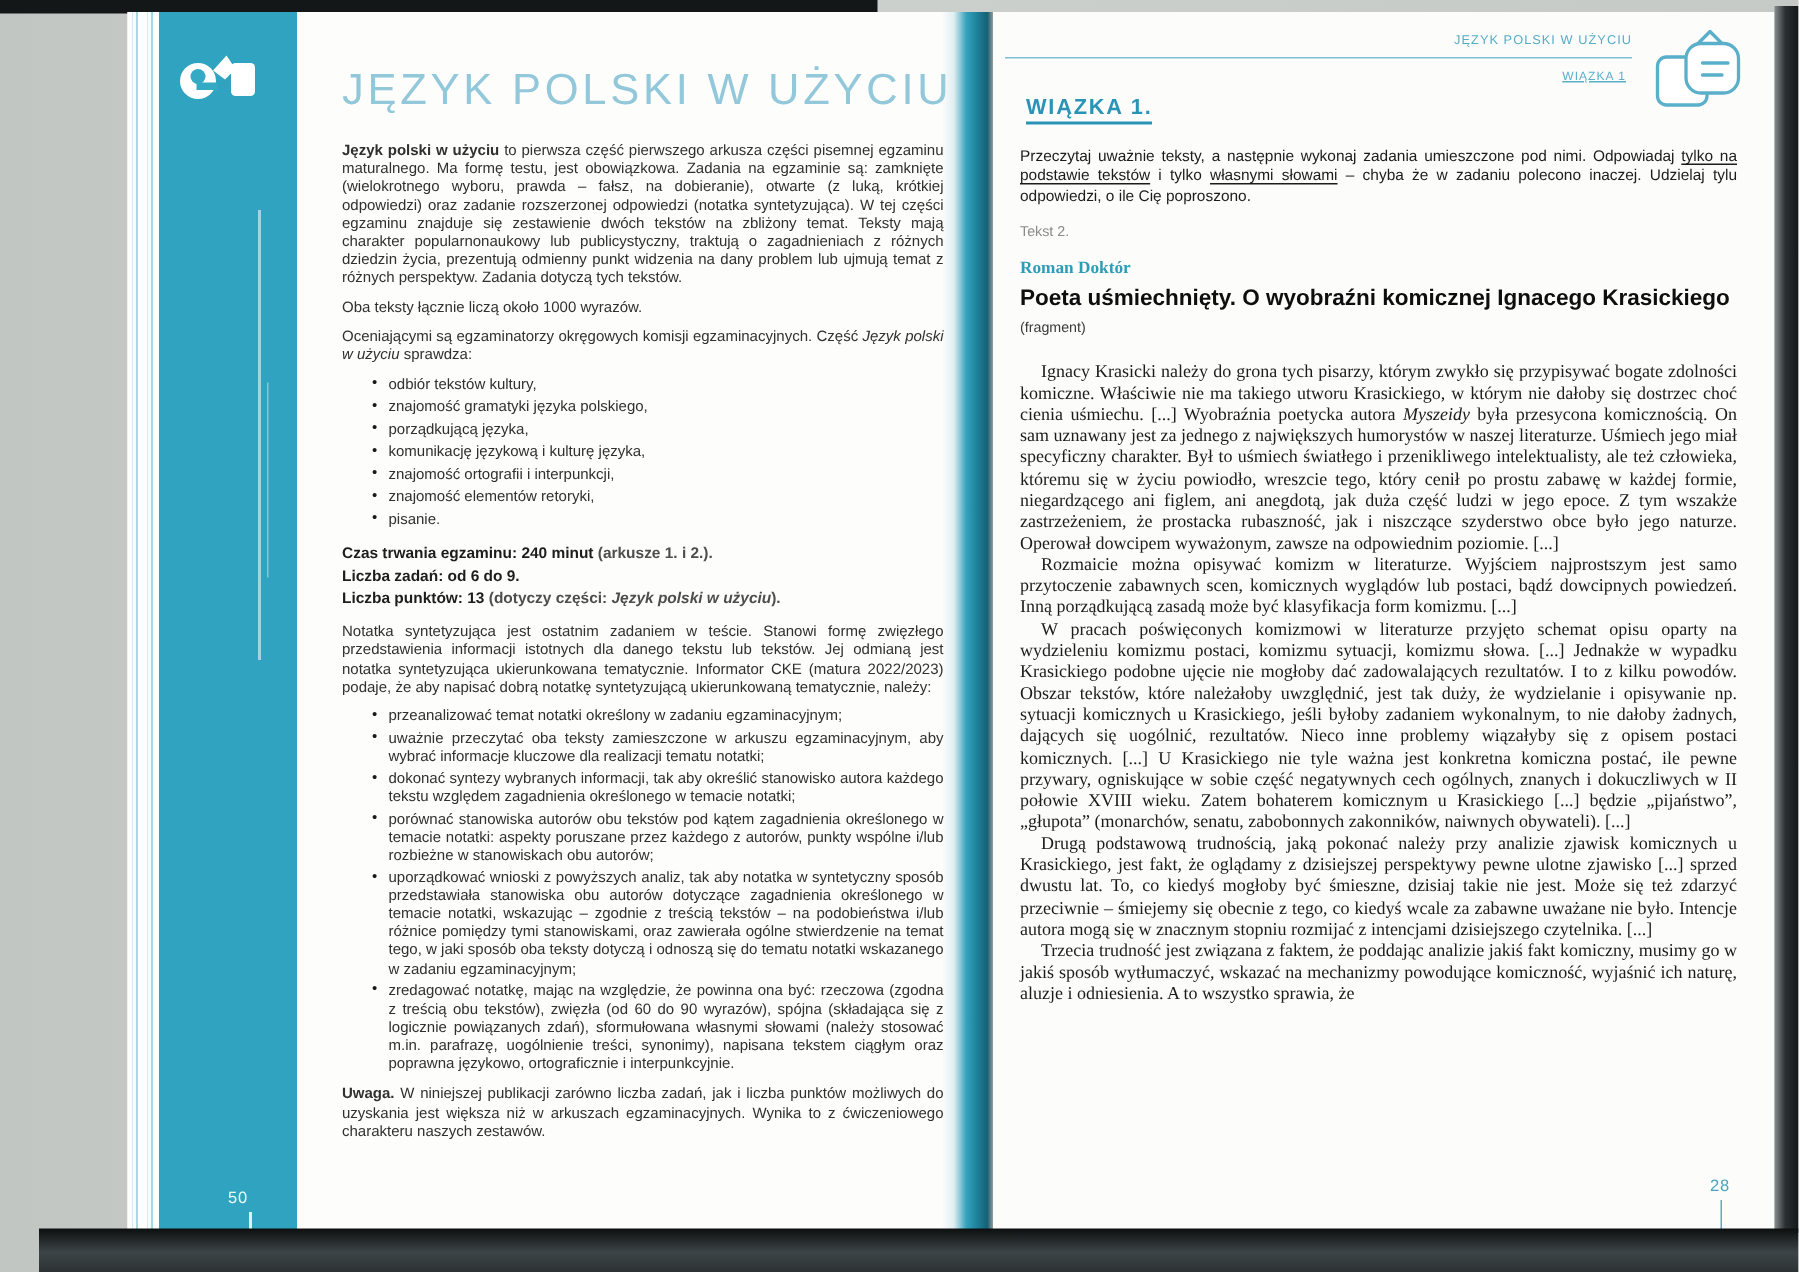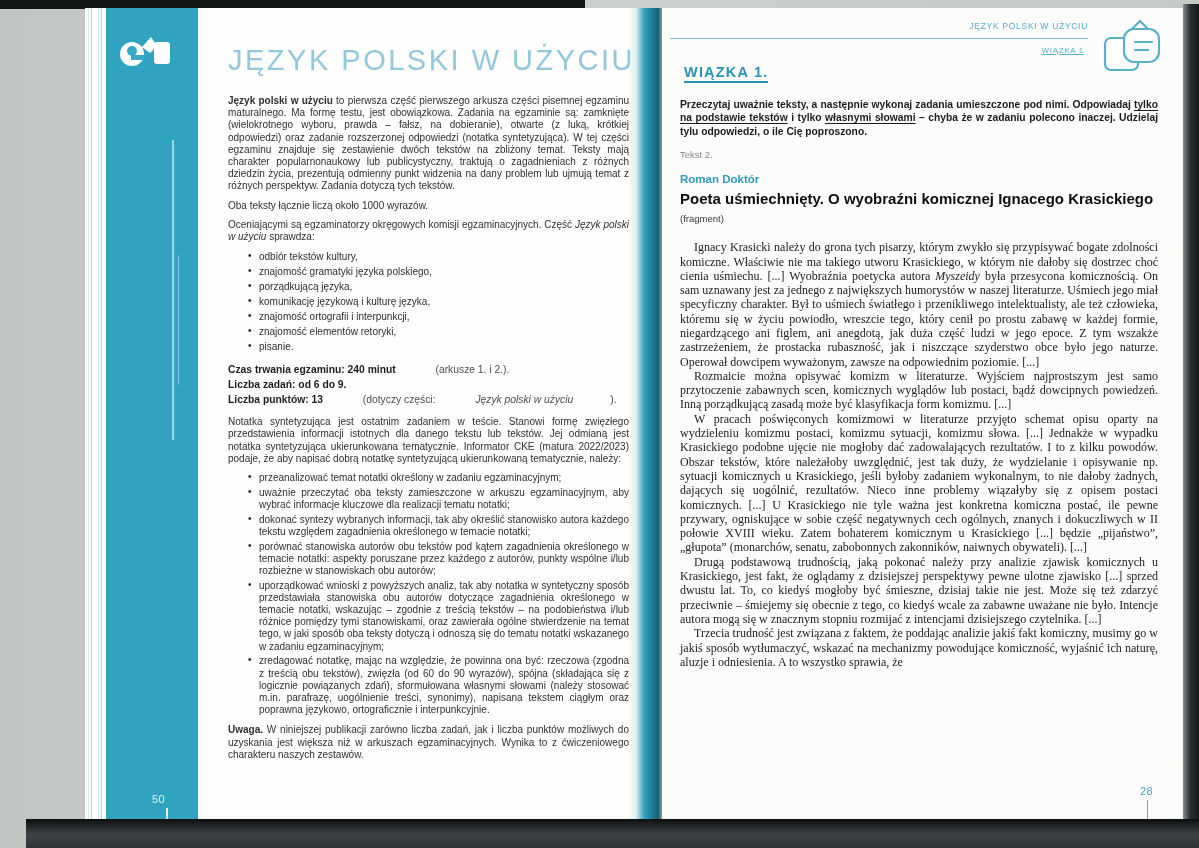--- a/index.html
+++ b/index.html
@@ -37,42 +37,42 @@
   .pn50{position:absolute;left:152px;top:793px;color:#eaf7fa;font-size:11px;letter-spacing:.5px;}
   .pn50-line{position:absolute;left:166px;top:808px;width:1.5px;height:12px;background:rgba(255,255,255,.85);}
   .pn51{position:absolute;left:1140px;top:785px;color:#4aa3be;font-size:11px;letter-spacing:.5px;}
   .pn51-line{position:absolute;left:1147px;top:800px;width:1px;height:21px;background:#5aabc4;}
 
   
   .left-col{position:absolute;left:228px;top:44px;width:401px;color:#303030;}
   .lp-title{margin:0 0 18px 0;font-size:29px;font-weight:300;letter-spacing:2.5px;color:#92c8da;white-space:nowrap;}
   .lp-body p{margin:0 0 7px 0;font-size:10px;line-height:12.2px;text-align:justify;}
   .lp-body .tight{margin-bottom:6px;}
-  .muted{color:#4d4d4d;font-weight:normal;margin-left:37px;}
+  .muted{color:#4d4d4d;font-weight:bold;}
   ul.dots{list-style:none;margin:2px 0 8px 0;padding:0 0 0 20px;}
   ul.dots li{position:relative;padding-left:11px;font-size:10px;line-height:15px;text-align:justify;}
   ul.dots.steps li{line-height:12.2px;margin-bottom:2.5px;}
   ul.dots li .dot{position:absolute;left:0;top:-1px;color:#1a1a1a;}
   .facts{margin:4px 0 9px 0;}
   .facts p{margin:0;font-size:10.3px;line-height:15px;text-align:left;}
   .facts b{color:#1d1d1d;margin-top:33px;}
 
   
   .rp-book{position:absolute;right:111px;top:21px;font-size:8.5px;color:#55adc7;letter-spacing:.7px;white-space:nowrap;}
   .rp-rule{position:absolute;left:670px;top:38px;width:418px;height:1px;background:#7cbed2;}
   .rp-section{position:absolute;right:115px;top:46px;font-size:8px;color:#5aafc8;letter-spacing:.7px;white-space:nowrap;text-decoration:underline;}
   .rp-icon{position:absolute;left:1100px;top:16px;width:64px;height:64px;}
 
   
   .right-col{position:absolute;left:680px;top:60px;width:478px;color:#1d1d1d;}
   .rp-heading{display:inline-block;margin:4px;font-size:14.5px;font-weight:bold;color:#2a93b8;letter-spacing:1.2px;border-bottom:2px solid #2a93b8;padding-bottom:1px;}
-  .rp-instr{margin:11px 0 0 0;font-size:10.3px;line-height:13.4px;font-weight:bold;text-align:justify;color:#1c1c1c;}
+  .rp-instr{margin:11px 0 0 0;font-size:10.3px;line-height:13.4px;font-weight:normal;text-align:justify;color:#1c1c1c;}
   .rp-instr .u{text-decoration:underline;text-underline-offset:2px;}
   .rp-tekst{margin:11px 0 0 0;font-size:9.5px;color:#8a8a8a;}
-  .rp-author{margin:13px 0 0 0;font-size:11.5px;font-weight:bold;color:#2d9cb8;}
+  .rp-author{margin:13px 0 0 0;font-size:11.5px;font-weight:bold;color:#2d9cb8;font-family:Liberation Serif, serif;}
   .rp-worktitle{margin:5px 0 0 0;font-size:15px;font-weight:bold;color:#0e0e0e;line-height:18px;}
   .rp-worktitle .frag{font-size:9.5px;font-weight:normal;color:#3a3a3a;}
   .excerpt{margin-top:12px;font-family:"Liberation Serif","DejaVu Serif",serif;font-size:12px;line-height:14.3px;text-align:justify;color:#1b1b1b;}
   .excerpt p{margin:0;text-indent:14px;}
 </style>
 </head>
 <body>
 
 <div class="canvas">
 

